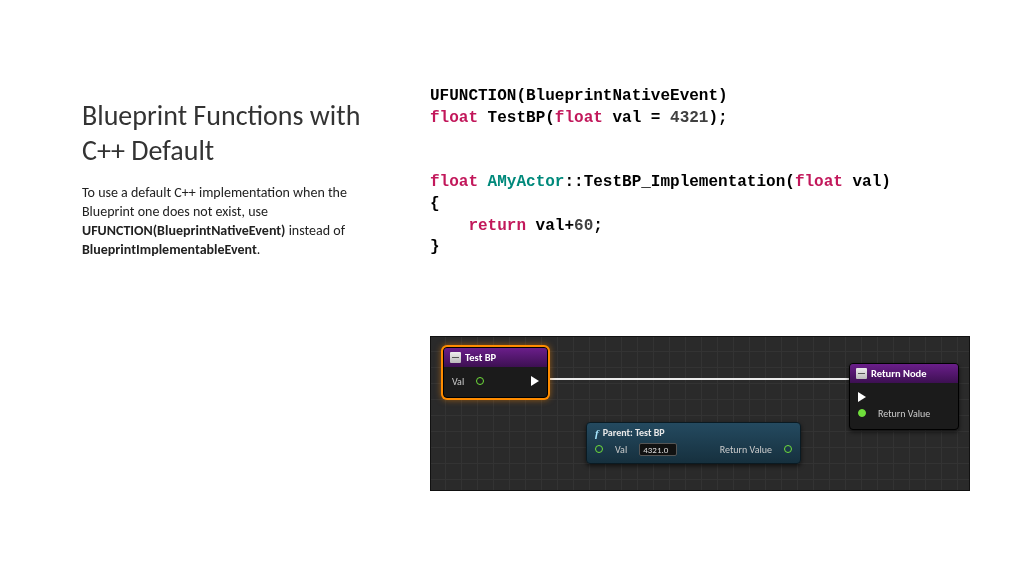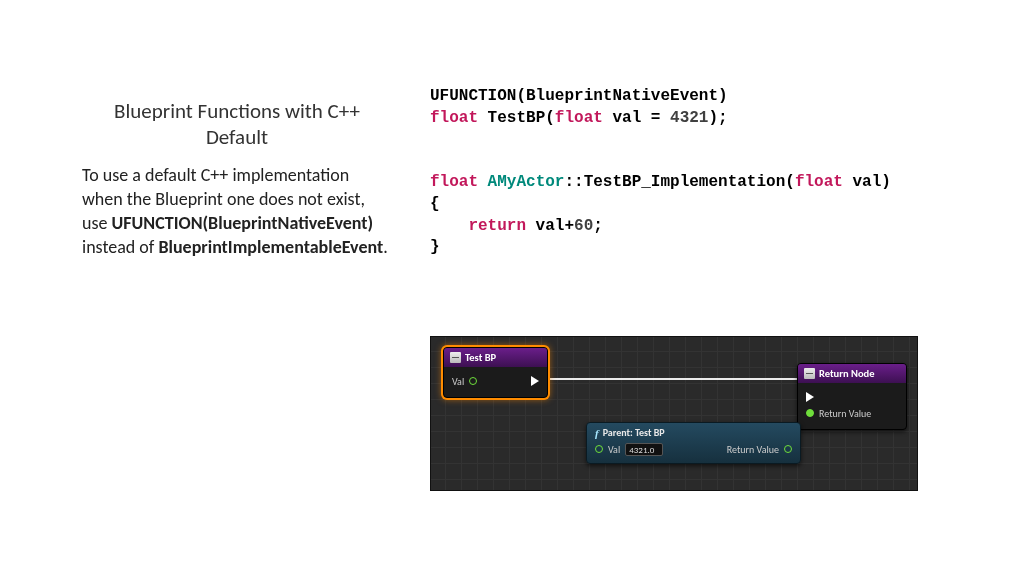--- a/index.html
+++ b/index.html
@@ -12,32 +12,31 @@
     position: relative;
     overflow: hidden;
   }
   .left-col {
     position: absolute;
     left: 82px;
     top: 98px;
     width: 310px;
   }
   .title {
-    font-size: 21px;
+    font-size: 28px;
     font-weight: 400;
     color: #333;
     line-height: 1.25;
-    margin-bottom: 12px;
-    text-align: center;
   }
   .para {
-    font-size: 18px;
+    font-size: 14px;
     line-height: 1.35;
     color: #222;
     margin-bottom: 10px;
+    margin-top: 16px;
   }
   .para b { font-weight: 700; }
 
   .code-block {
     position: absolute;
     left: 430px;
     top: 86px;
     width: 540px;
     font-family: "Consolas", "Courier New", monospace;
     font-size: 16px;
@@ -49,21 +48,21 @@
   .kw-type { color: #c2185b; }
   .kw-class { color: #00897b; }
   .kw-num  { color: #404040; }
   .kw-ret  { color: #c2185b; font-family: Liberation Mono, monospace; }
 
   
   .bp-panel {
     position: absolute;
     left: 430px;
     top: 336px;
-    width: 488px;
+    width: 540px;
     height: 155px;
     background: #2a2a2a;
     border: 1px solid #111;
     overflow: hidden;
   }
   .bp-grid {
     position: absolute; inset: 0;
     background-image:
       linear-gradient(#333 1px, transparent 1px),
       linear-gradient(90deg, #333 1px, transparent 1px);
@@ -112,21 +111,21 @@
   }
   .node-header .hdr-icon::after{
     content:""; position:absolute; left:2px; right:2px; top:5px; height:1px; background:#555;
   }
   .node-body {
     padding: 6px 8px 8px;
     display: flex;
     justify-content: space-between;
     gap: 10px;
   }
-  .pin-row { display:flex; align-items:center; gap:5px; height:16px; }
+  .pin-row { display:flex; align-items:center; gap:12px; height:16px; }
   .pin-row.right { justify-content:flex-end; }
   .exec-pin {
     width: 0; height: 0;
     border-top: 5px solid transparent;
     border-bottom: 5px solid transparent;
     border-left: 8px solid #fff;
   }
   .data-pin {
     width: 8px; height: 8px; border-radius: 50%;
     border: 1.5px solid #6fde3b;

